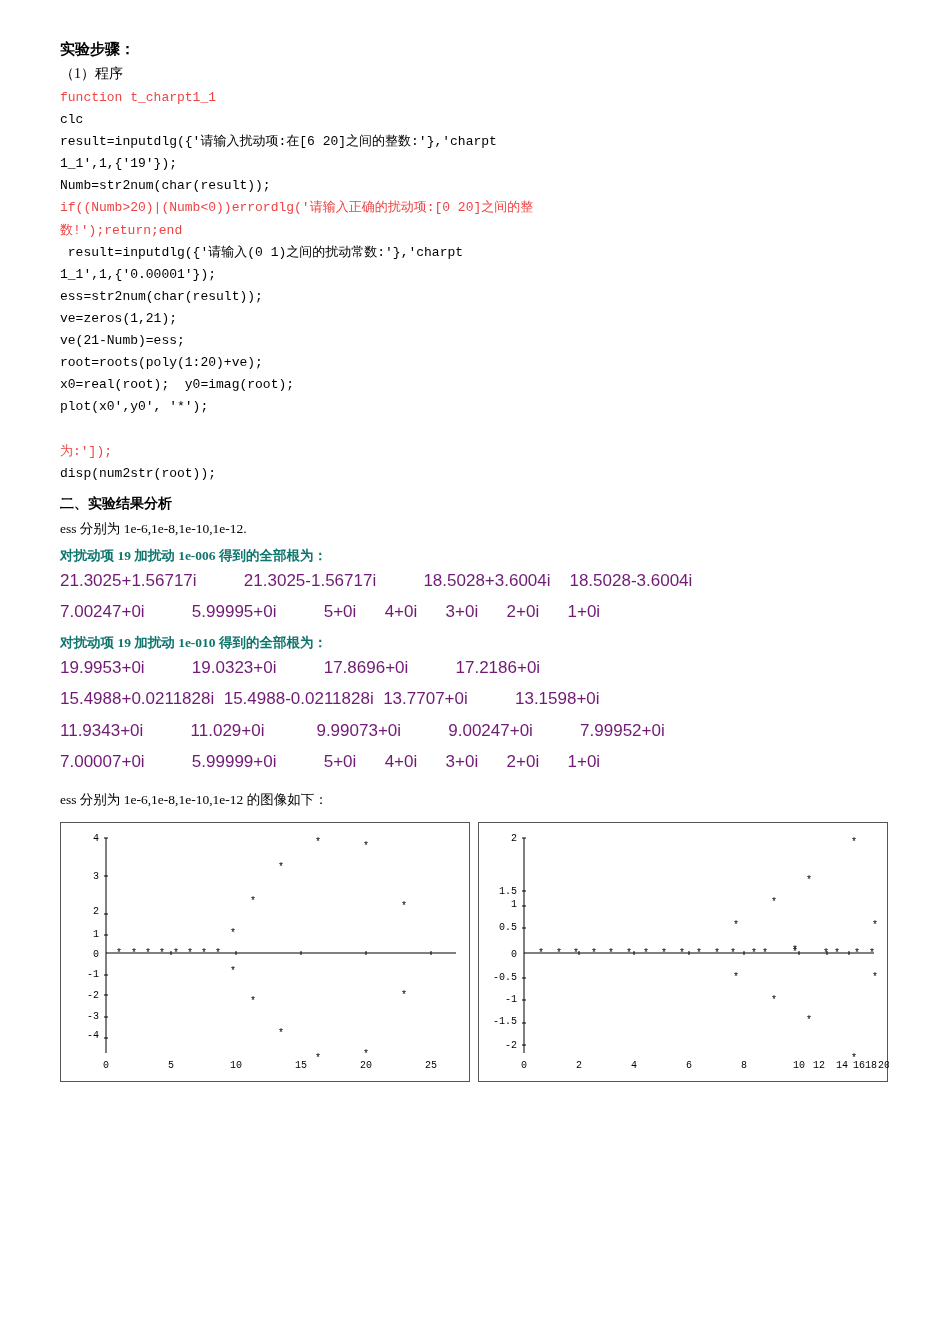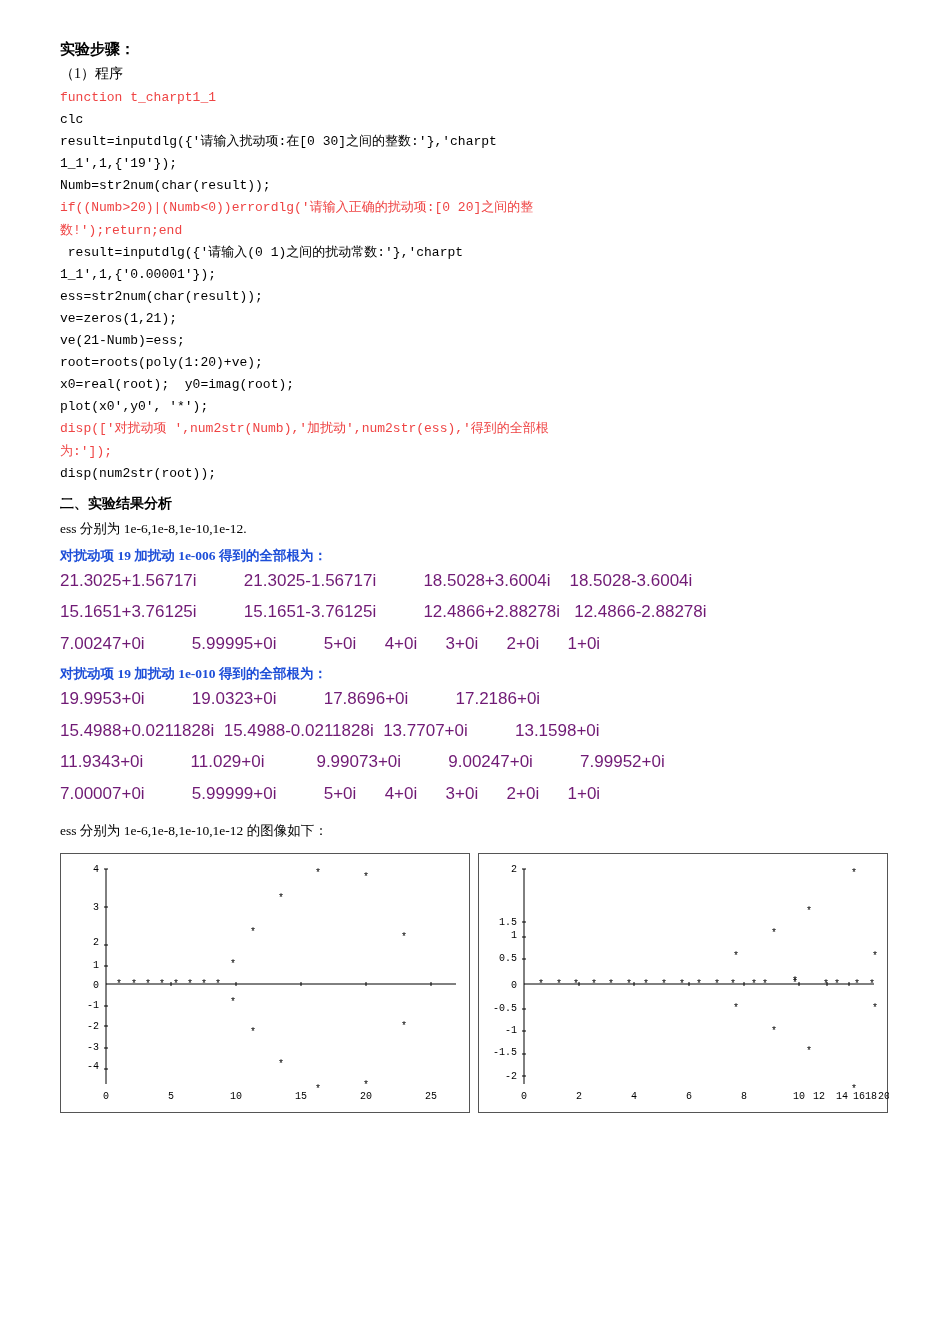--- a/index.html
+++ b/index.html
@@ -43,21 +43,21 @@
     }
     .result-line {
       font-size: 17px;
       line-height: 1.85;
       font-family: Liberation Sans, sans-serif;
       color: #701a75;
     }
     .result-label {
       font-size: 13.5px;
       font-family: "SimSun", serif;
-      color: #1d4ed8;
+      color: #0f766e;
       font-weight: bold;
       margin-top: 4px;
     }
     .chart-container {
       display: flex;
       flex-direction: row;
       margin-top: 10px;
       gap: 8px;
     }
     .chart-box {
@@ -75,46 +75,45 @@
 <body>
 
 <div>
 
   <div class="section-title">实验步骤：</div>
   <div class="sub-title">（1）程序</div>
 
   <div class="code-block">
     <span class="code-blue">function t_charpt1_1</span><br>
     <span class="code-black">clc</span><br>
-    <span class="code-black">result=inputdlg({'请输入扰动项:在[0 30]之间的整数:'},'charpt</span><br>
+    <span class="code-black">result=inputdlg({'请输入扰动项:在[6 20]之间的整数:'},'charpt</span><br>
     <span class="code-black">1_1',1,{'19'});</span><br>
     <span class="code-black">Numb=str2num(char(result));</span><br>
     <span class="code-blue">if((Numb&gt;20)|(Numb&lt;0))errordlg('请输入正确的扰动项:[0 20]之间的整</span><br>
     <span class="code-blue">数!');return;end</span><br>
     <span class="code-black">&nbsp;result=inputdlg({'请输入(0 1)之间的扰动常数:'},'charpt</span><br>
     <span class="code-black">1_1',1,{'0.00001'});</span><br>
     <span class="code-black">ess=str2num(char(result));</span><br>
     <span class="code-black">ve=zeros(1,21);</span><br>
     <span class="code-black">ve(21-Numb)=ess;</span><br>
     <span class="code-black">root=roots(poly(1:20)+ve);</span><br>
     <span class="code-black">x0=real(root);&nbsp; y0=imag(root);</span><br>
     <span class="code-black">plot(x0',y0', '*');</span><br>
-    <span class="code-blue">disp(['对扰动项 ',num2str(Numb),'加扰动',num2str(ess),'得到的全部根</span><br>
+    <br>
     <span class="code-blue">为:']);</span><br>
     <span class="code-black">disp(num2str(root));</span>
   </div>
 
   <div>
     <div class="analysis-title">二、实验结果分析</div>
     <div class="analysis-body">    ess 分别为 1e-6,1e-8,1e-10,1e-12.</div>
 
     <div class="result-label" style="margin-top:6px;">对扰动项 19 加扰动 1e-006 得到的全部根为：</div>
     <div class="result-line">
       <div>21.3025+1.56717i&nbsp;&nbsp;&nbsp;&nbsp;&nbsp;&nbsp;&nbsp;&nbsp;&nbsp;&nbsp;21.3025-1.56717i&nbsp;&nbsp;&nbsp;&nbsp;&nbsp;&nbsp;&nbsp;&nbsp;&nbsp;&nbsp;18.5028+3.6004i&nbsp;&nbsp;&nbsp;&nbsp;18.5028-3.6004i</div>
-      <div>15.1651+3.76125i&nbsp;&nbsp;&nbsp;&nbsp;&nbsp;&nbsp;&nbsp;&nbsp;&nbsp;&nbsp;15.1651-3.76125i&nbsp;&nbsp;&nbsp;&nbsp;&nbsp;&nbsp;&nbsp;&nbsp;&nbsp;&nbsp;12.4866+2.88278i&nbsp;&nbsp;&nbsp;12.4866-2.88278i</div>
       <div>7.00247+0i&nbsp;&nbsp;&nbsp;&nbsp;&nbsp;&nbsp;&nbsp;&nbsp;&nbsp;&nbsp;5.99995+0i&nbsp;&nbsp;&nbsp;&nbsp;&nbsp;&nbsp;&nbsp;&nbsp;&nbsp;&nbsp;5+0i&nbsp;&nbsp;&nbsp;&nbsp;&nbsp;&nbsp;4+0i&nbsp;&nbsp;&nbsp;&nbsp;&nbsp;&nbsp;3+0i&nbsp;&nbsp;&nbsp;&nbsp;&nbsp;&nbsp;2+0i&nbsp;&nbsp;&nbsp;&nbsp;&nbsp;&nbsp;1+0i</div>
     </div>
 
     <div class="result-label" style="margin-top:6px;">对扰动项 19 加扰动 1e-010 得到的全部根为：</div>
     <div class="result-line">
       <div>19.9953+0i&nbsp;&nbsp;&nbsp;&nbsp;&nbsp;&nbsp;&nbsp;&nbsp;&nbsp;&nbsp;19.0323+0i&nbsp;&nbsp;&nbsp;&nbsp;&nbsp;&nbsp;&nbsp;&nbsp;&nbsp;&nbsp;17.8696+0i&nbsp;&nbsp;&nbsp;&nbsp;&nbsp;&nbsp;&nbsp;&nbsp;&nbsp;&nbsp;17.2186+0i</div>
       <div>15.4988+0.0211828i&nbsp;&nbsp;15.4988-0.0211828i&nbsp;&nbsp;13.7707+0i&nbsp;&nbsp;&nbsp;&nbsp;&nbsp;&nbsp;&nbsp;&nbsp;&nbsp;&nbsp;13.1598+0i</div>
       <div>11.9343+0i&nbsp;&nbsp;&nbsp;&nbsp;&nbsp;&nbsp;&nbsp;&nbsp;&nbsp;&nbsp;11.029+0i&nbsp;&nbsp;&nbsp;&nbsp;&nbsp;&nbsp;&nbsp;&nbsp;&nbsp;&nbsp;&nbsp;9.99073+0i&nbsp;&nbsp;&nbsp;&nbsp;&nbsp;&nbsp;&nbsp;&nbsp;&nbsp;&nbsp;9.00247+0i&nbsp;&nbsp;&nbsp;&nbsp;&nbsp;&nbsp;&nbsp;&nbsp;&nbsp;&nbsp;7.99952+0i</div>
       <div>7.00007+0i&nbsp;&nbsp;&nbsp;&nbsp;&nbsp;&nbsp;&nbsp;&nbsp;&nbsp;&nbsp;5.99999+0i&nbsp;&nbsp;&nbsp;&nbsp;&nbsp;&nbsp;&nbsp;&nbsp;&nbsp;&nbsp;5+0i&nbsp;&nbsp;&nbsp;&nbsp;&nbsp;&nbsp;4+0i&nbsp;&nbsp;&nbsp;&nbsp;&nbsp;&nbsp;3+0i&nbsp;&nbsp;&nbsp;&nbsp;&nbsp;&nbsp;2+0i&nbsp;&nbsp;&nbsp;&nbsp;&nbsp;&nbsp;1+0i</div>
     </div>

